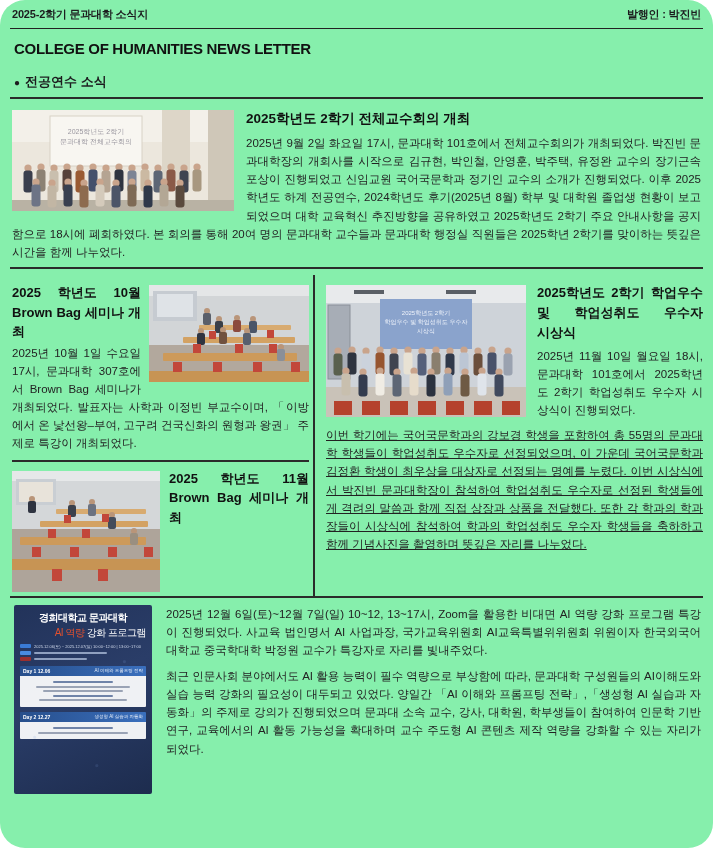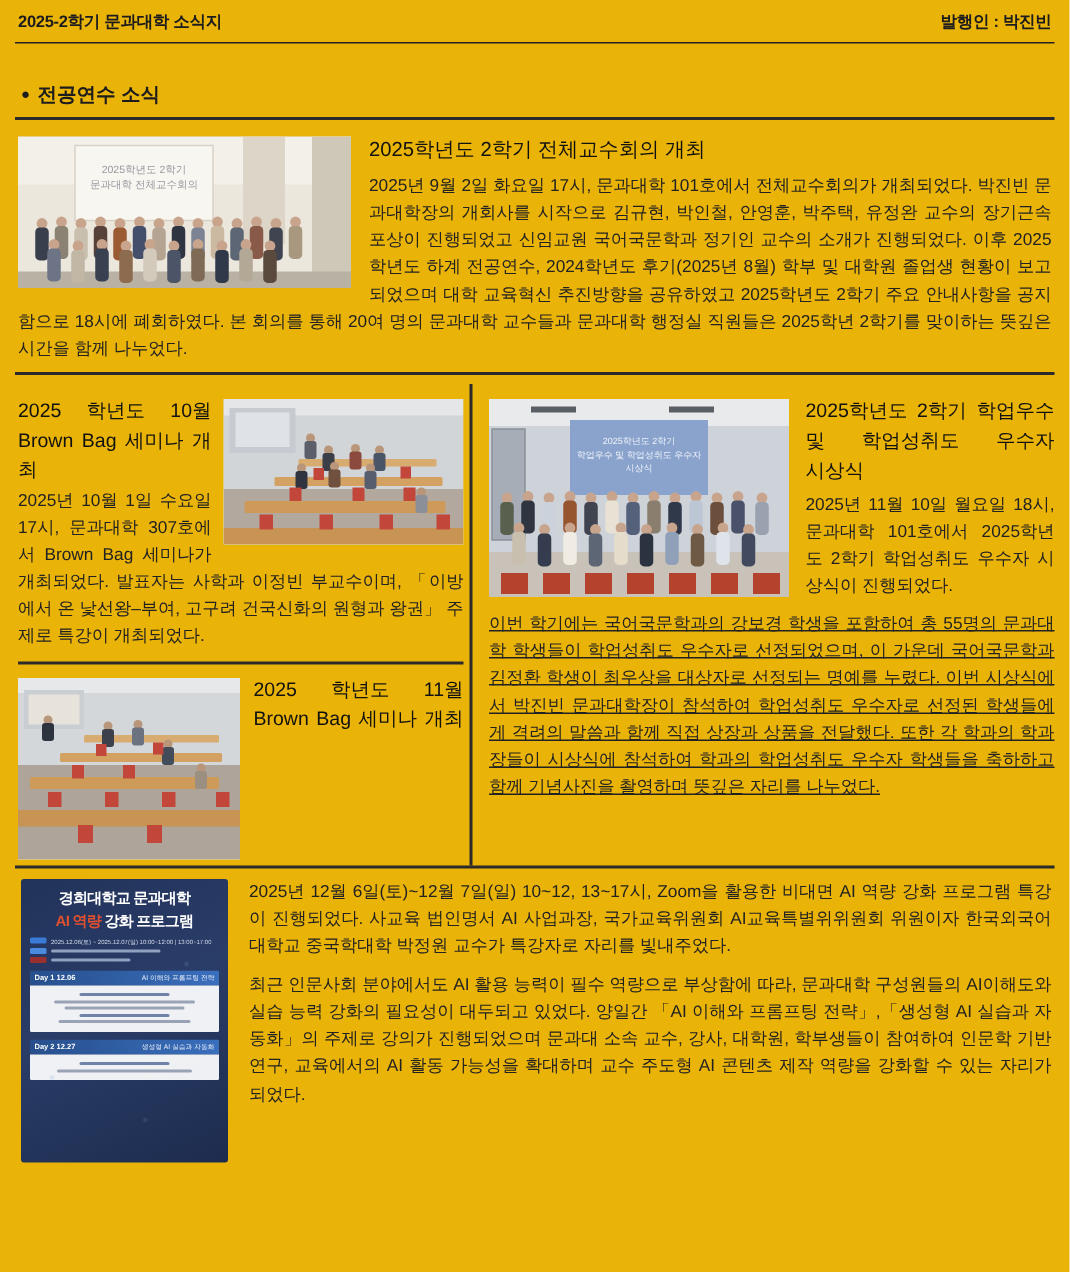--- a/index.html
+++ b/index.html
@@ -1,40 +1,40 @@
 <!DOCTYPE html>
 <html><head>
 <meta charset="utf-8">
 <style>
   * { margin:0; padding:0; box-sizing:border-box; }
   html,body { width:713px; background:#fff; }
   body {
     font-family:"Liberation Sans","DejaVu Sans",sans-serif;
     color:#1c1c1e; width:713px; height:848px; overflow:hidden;
   }
-  .page { width:713px; height:848px; background:#eab308; position:relative; }
+  .page { width:713px; height:848px; background:#86efac; position:relative;border-radius:25px; }
 
   
   .topbar { display:flex; justify-content:space-between; padding:7px 12px 0 12px;
             font-size:11px; font-weight:600; letter-spacing:-0.2px; }
   .rule { border:0; border-top:1.5px solid #222; margin:6px 10px 0 10px; }
   .rule.thick { border-top:2px solid #2b2b2b; }
 
   
   .masthead { padding:9px 12px 0 14px; }
   .masthead h1 { font-size:35px; font-weight:900; letter-spacing:-1.5px; line-height:1.12; color:#111; }
   .masthead .sub { font-size:15px; font-weight:800; letter-spacing:-0.3px; margin-top:2px; color:#111; }
 
   
   .section-row { margin:16px 12px 0 14px; font-size:13px; font-weight:800; display:flex; align-items:center; }
   .section-row .bullet { font-size:10px; margin-right:5px; }
 
   
   .body-txt { font-size:11.5px; line-height:1.58; text-align:justify; color:#222; }
-  .a-title { font-size:13.5px; font-weight:400; color:#111; }
+  .a-title { font-size:13.5px; font-weight:700; color:#111; }
   .jt { text-align:justify; text-align-last:justify; }
 
   
   .article1 { margin:9px 12px 0 12px; overflow:hidden; }
   .photo-frame { background:#ddd; overflow:hidden; }
   .ph1 { float:left; width:222px; height:101px; margin:2px 12px 4px 0; }
   .article1 .a-title { margin-bottom:6px; padding-top:2px; }
 
   
   .columns { display:flex; margin:6px 10px 0 10px; align-items:stretch; }
@@ -65,21 +65,21 @@
             background:linear-gradient(155deg,#22335a 0%,#2a3d68 45%,#1d2c4e 100%);
             border-radius:2px; padding:6px 6px 4px 6px; position:relative; overflow:hidden;
             color:#fff; }
   .p-net { position:absolute; inset:0; pointer-events:none; opacity:.5;
      background:
        radial-gradient(circle at 15% 70%, rgba(130,160,220,.35) 1px, transparent 2px),
        radial-gradient(circle at 80% 30%, rgba(130,160,220,.35) 1px, transparent 2px),
        radial-gradient(circle at 60% 85%, rgba(130,160,220,.3) 1px, transparent 2px),
        radial-gradient(circle at 90% 60%, rgba(130,160,220,.3) 1px, transparent 2px); }
   .p-t1 { font-size:10px; font-weight:800; text-align:center; letter-spacing:-0.5px; }
-  .p-t2 { font-size:10px; font-weight:700; text-align:center; letter-spacing:-0.5px; margin-top:1px; }
+  .p-t2 { font-size:10px; font-weight:400; text-align:right; letter-spacing:-0.5px; margin-top:1px; }
   .p-t2 .acc { color:#e0502e; }
   .p-badges { margin-top:4px; }
   .p-badge { display:flex; align-items:center; margin-top:2px; }
   .chip { width:11px; height:4px; border-radius:1px; background:#3a7bd5; margin-right:3px; flex:none; }
   .chip.c2 { background:#4a8be0; } .chip.c3 { background:#9a2f2f; }
   .p-date { font-size:4px; color:#cfd8ea; white-space:nowrap; overflow:hidden; }
   .bar { display:block; height:2px; border-radius:1px; background:#8fa0c0; }
   .p-badge .bar { margin:0; }
   .p-speaker { display:flex; margin-top:5px; align-items:flex-start; }
   .p-photo { width:20px; height:24px; border-radius:1px; flex:none;
@@ -117,20 +117,21 @@
 
 <div class="page">
 
   <div class="topbar">
     <span>2025-2학기 문과대학 소식지</span>
     <span>발행인 : 박진빈</span>
   </div>
   <hr class="rule">
 
   <div class="masthead">
+    <div class="sub">COLLEGE OF HUMANITIES NEWS LETTER</div>
   </div>
 
   <div class="section-row">
     <span class="bullet">●</span>
     <span>전공연수 소식</span>
   </div>
   <hr class="rule thick">
 
   <div class="article1">
     <div class="photo-frame ph1">

